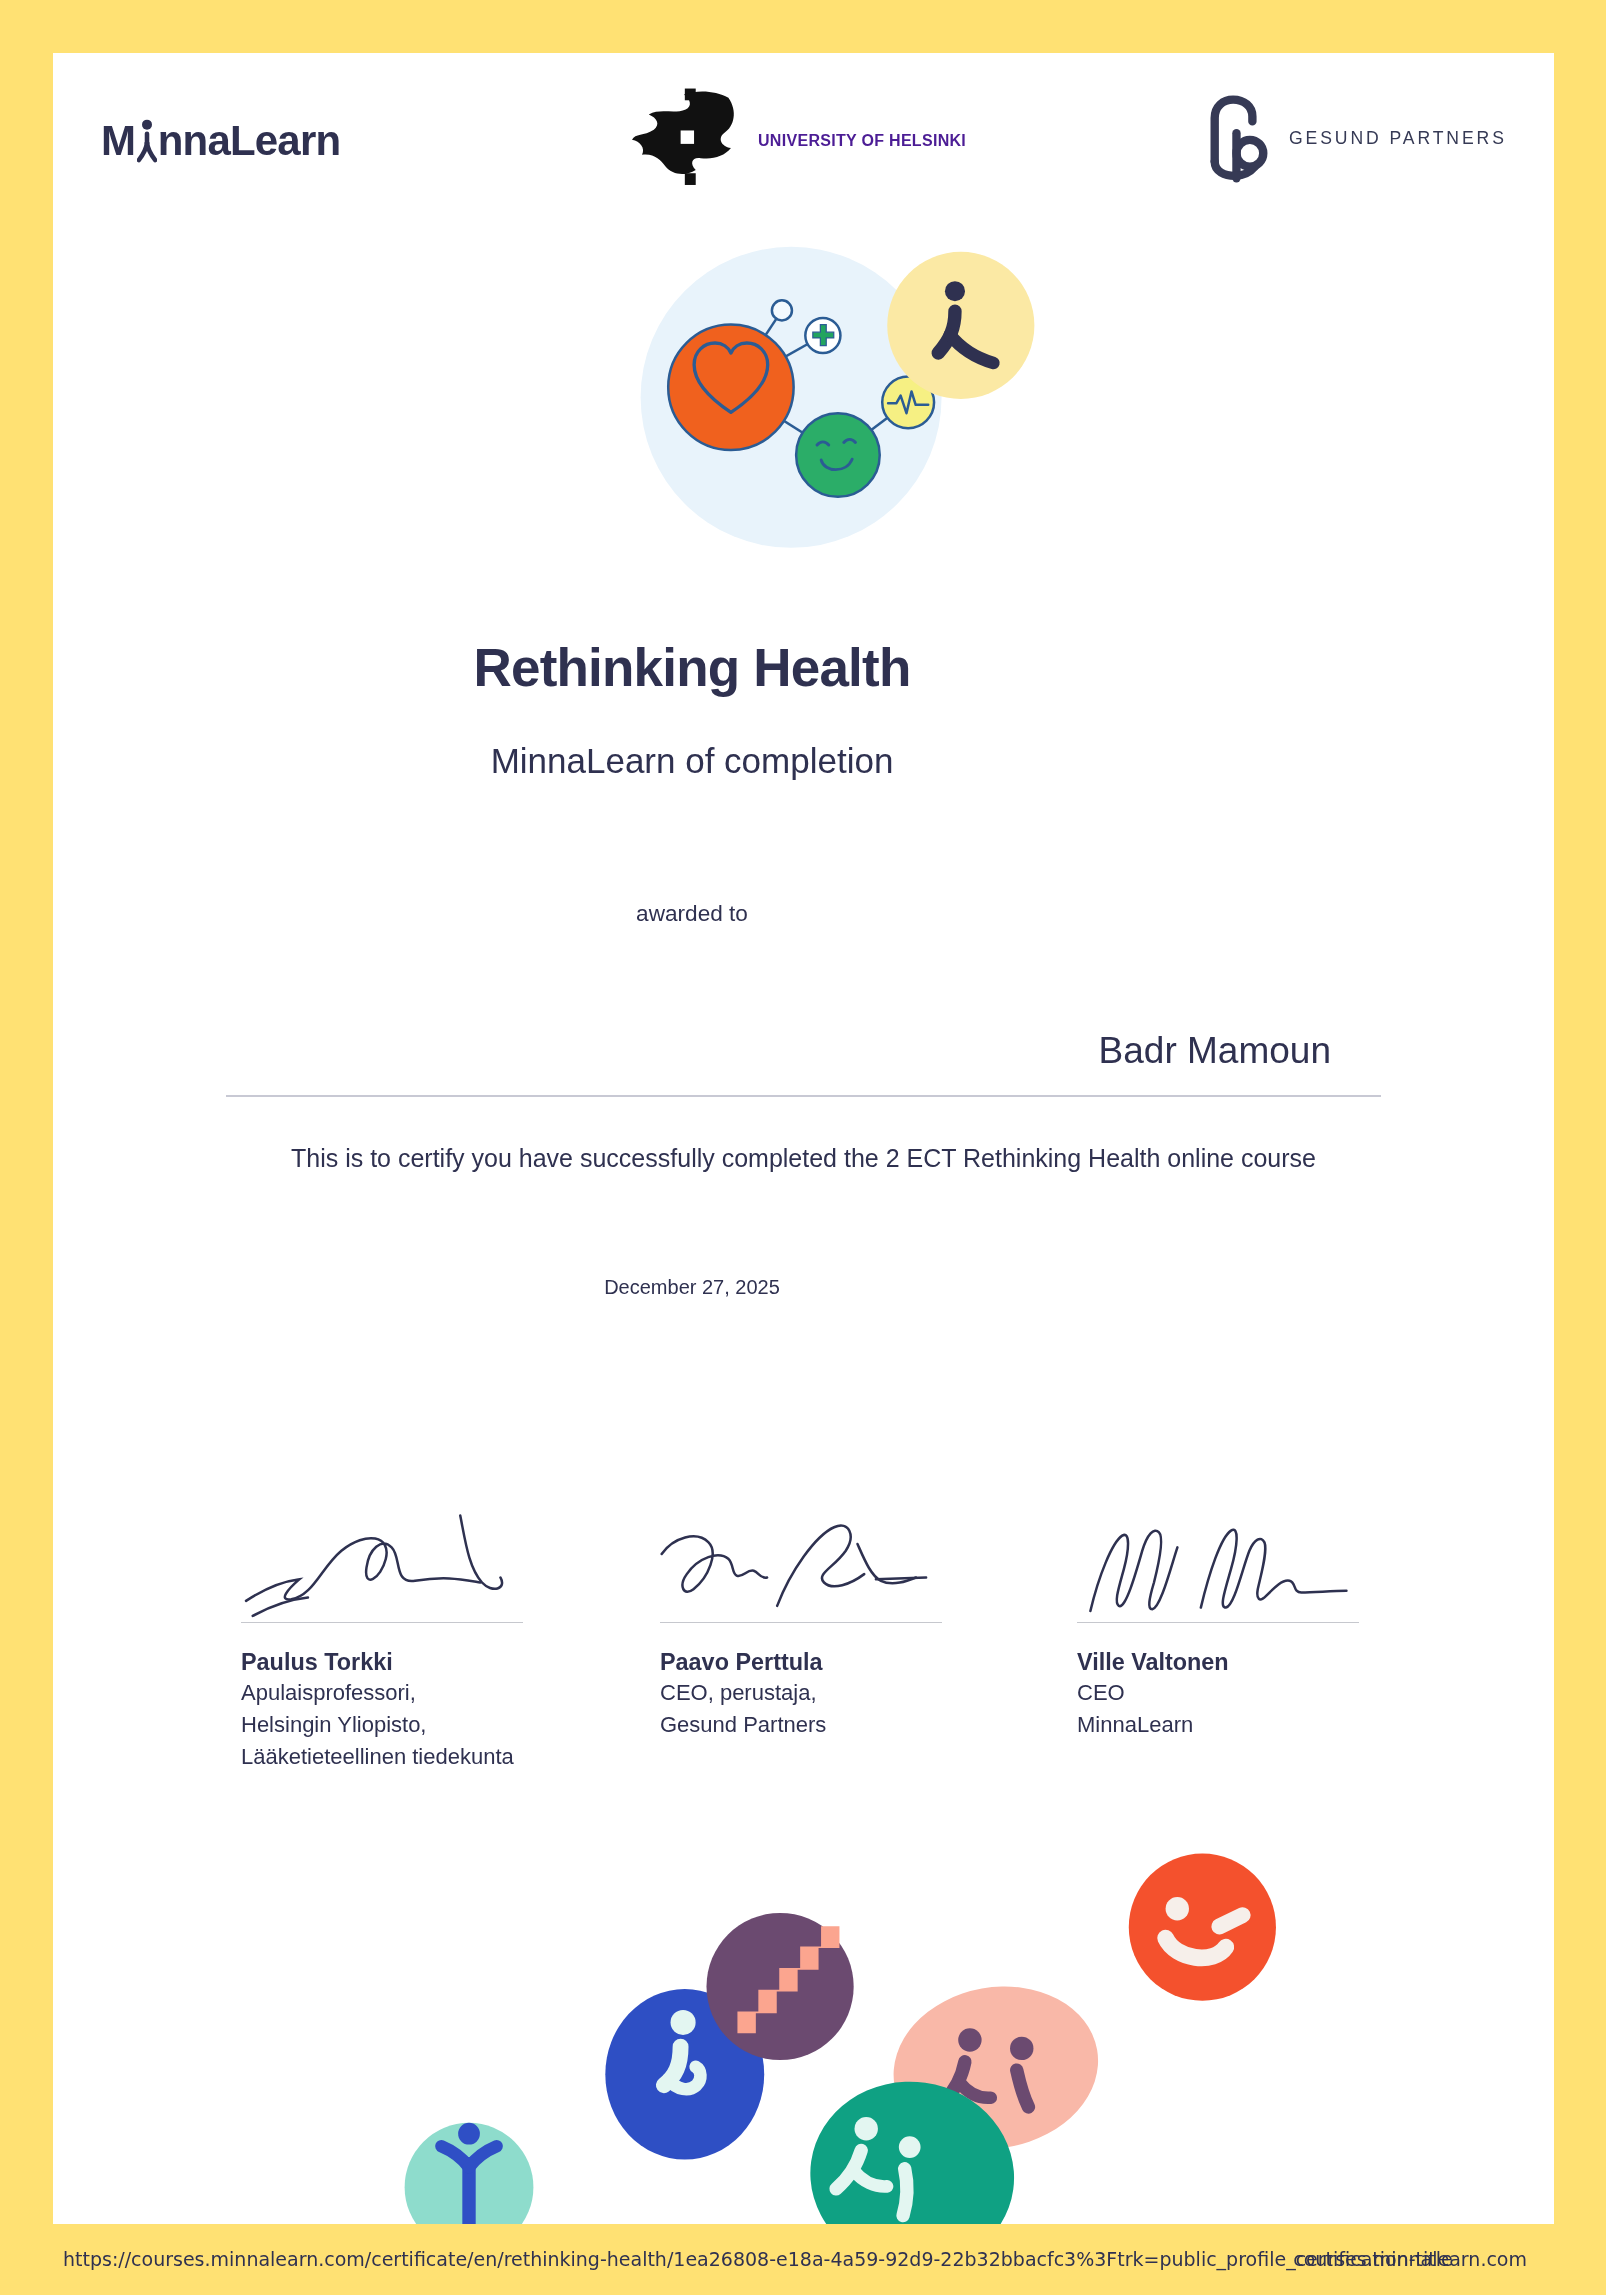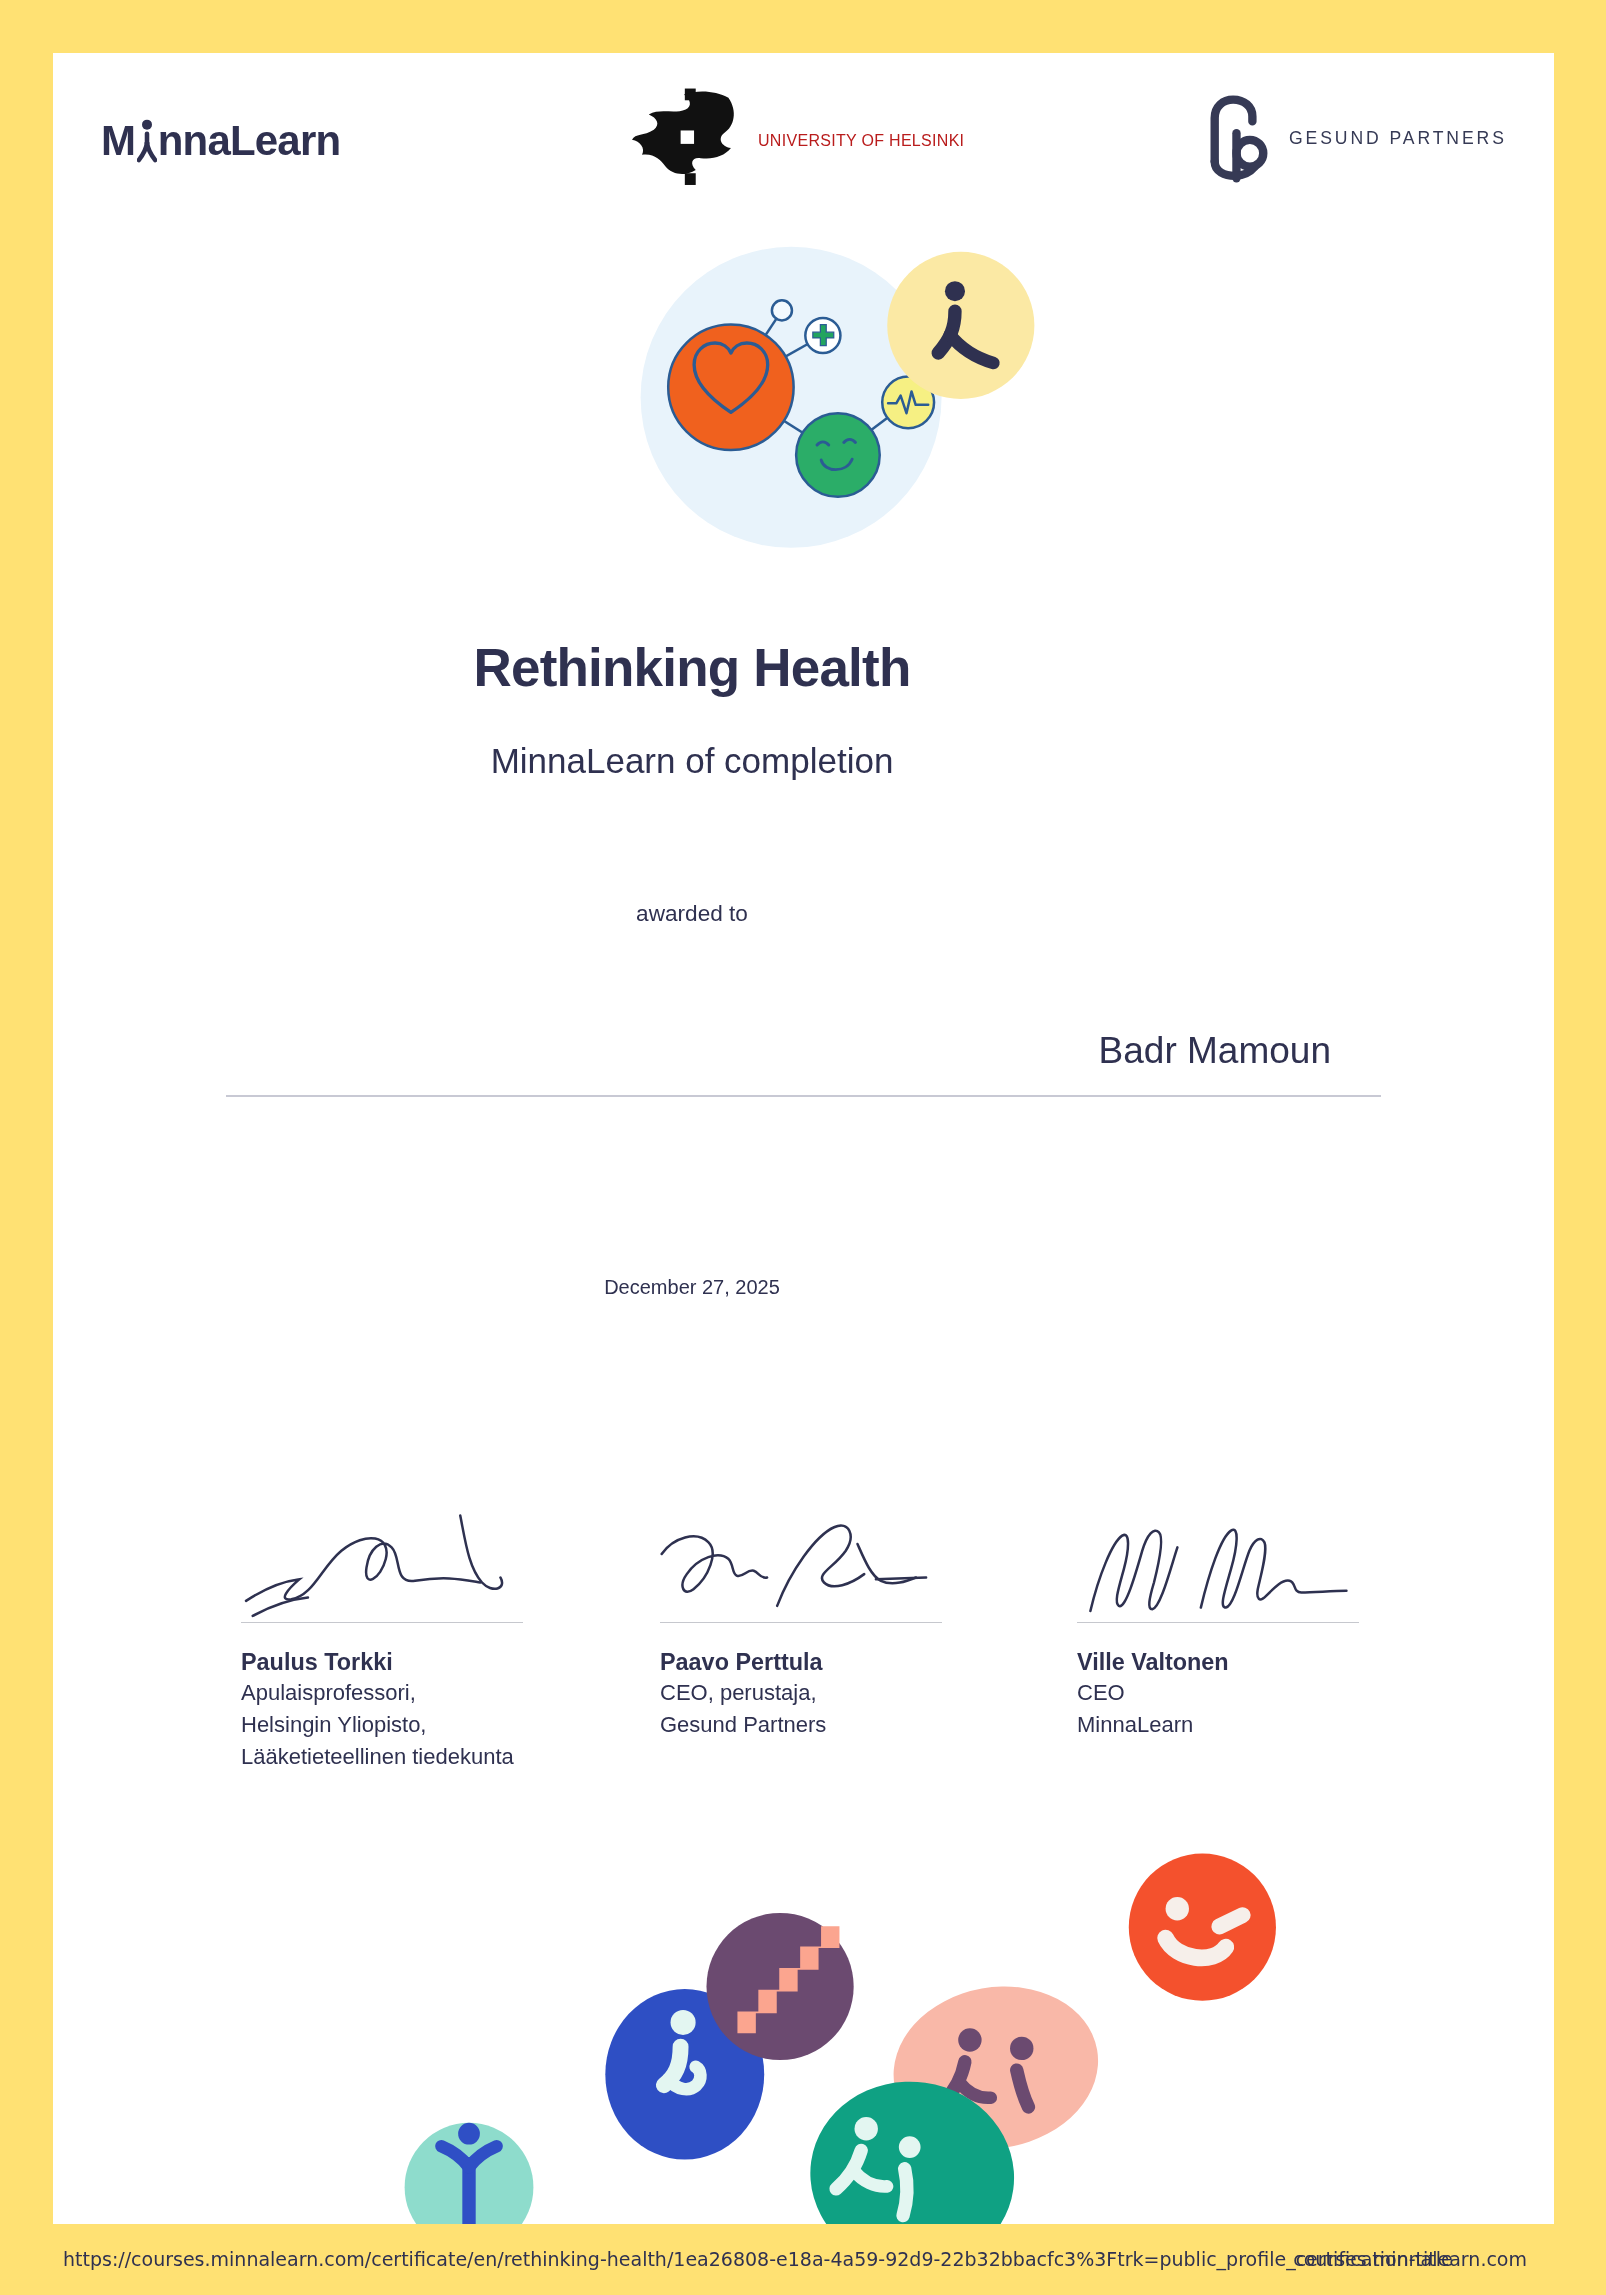--- a/index.html
+++ b/index.html
@@ -11,22 +11,22 @@
   }
   .card {
     position:absolute; left:53px; top:53px; width:1501px; height:2171px;
     background:#FFFFFF; overflow:hidden;
   }
   
   .ml-logo { position:absolute; left:48px; top:64px; font-size:42px; font-weight:700;
              letter-spacing:-0.8px; display:flex; align-items:flex-start; }
   .ml-logo svg { margin:1.7px 0.8px 0 1.7px; }
   .uoh { position:absolute; left:579px; top:33px; display:flex; align-items:center; }
-  .uoh-text { position:absolute; left:705px; top:79px; font-size:16px; font-weight:400;
-              letter-spacing:0.3px; color:#b91c1c; white-space:nowrap; }
+  .uoh-text { position:absolute; left:705px; top:79px; font-size:16px; font-weight:700;
+              letter-spacing:0.3px; color:#4c1d95; white-space:nowrap; }
   .gp-icon { position:absolute; left:1155px; top:41px; }
   .gp-text { position:absolute; left:1236px; top:75px; font-size:17.6px; font-weight:400;
              letter-spacing:2.9px; color:#363A55; white-space:nowrap; }
   
   .ctr { position:absolute; left:0; width:1278px; text-align:center; }
   .title    { top:586px; font-size:53px; line-height:57px; font-weight:800; letter-spacing:-0.8px; }
   .subtitle { top:688px; font-size:35px; line-height:40px; font-weight:400; }
   .awarded  { top:847px; font-size:22.6px; line-height:27px; }
   .name     { top:977px; font-size:37px; line-height:42px;text-align:right; }
   .divider  { position:absolute; left:173px; top:1042px; width:1155px; height:0;
@@ -118,20 +118,21 @@
         <path d="M448 84 C448 104 442 118 428 134" fill="none" stroke="#2F3150" stroke-width="16" stroke-linecap="round"></path>
         <path d="M442 112 C456 130 474 140 494 146" fill="none" stroke="#2F3150" stroke-width="15" stroke-linecap="round"></path>
       </g>
     </svg>
 
     <h1 class="ctr title">Rethinking Health</h1>
     <div class="ctr subtitle">MinnaLearn of completion</div>
     <div class="ctr awarded">awarded to</div>
     <div class="ctr name">Badr Mamoun</div>
     <div class="divider"></div>
+    <div class="ctr statement">This is to certify you have successfully completed the 2 ECT  Rethinking Health online course</div>
     <div class="ctr date">December 27, 2025</div>
 
     <div class="sig-col sig-0">
       <svg class="scribble" viewBox="0 0 337 137" fill="none" stroke="#2E3150" stroke-width="3" stroke-linecap="round">
         <path d="M6 112 C30 96 54 88 70 86 C56 98 44 112 60 110 C86 106 96 72 120 52 C150 28 180 34 173 62 C167 86 146 98 150 72 C153 50 168 36 180 48 C192 60 182 92 208 88 C244 82 262 86 286 90"></path>
         <path d="M262 10 C268 40 272 72 288 90 C300 103 318 98 310 84"></path>
         <path d="M14 130 C40 116 60 110 80 108"></path>
       </svg>
       <div class="sig-line"></div>
       <div class="sig-name">Paulus Torkki</div>

